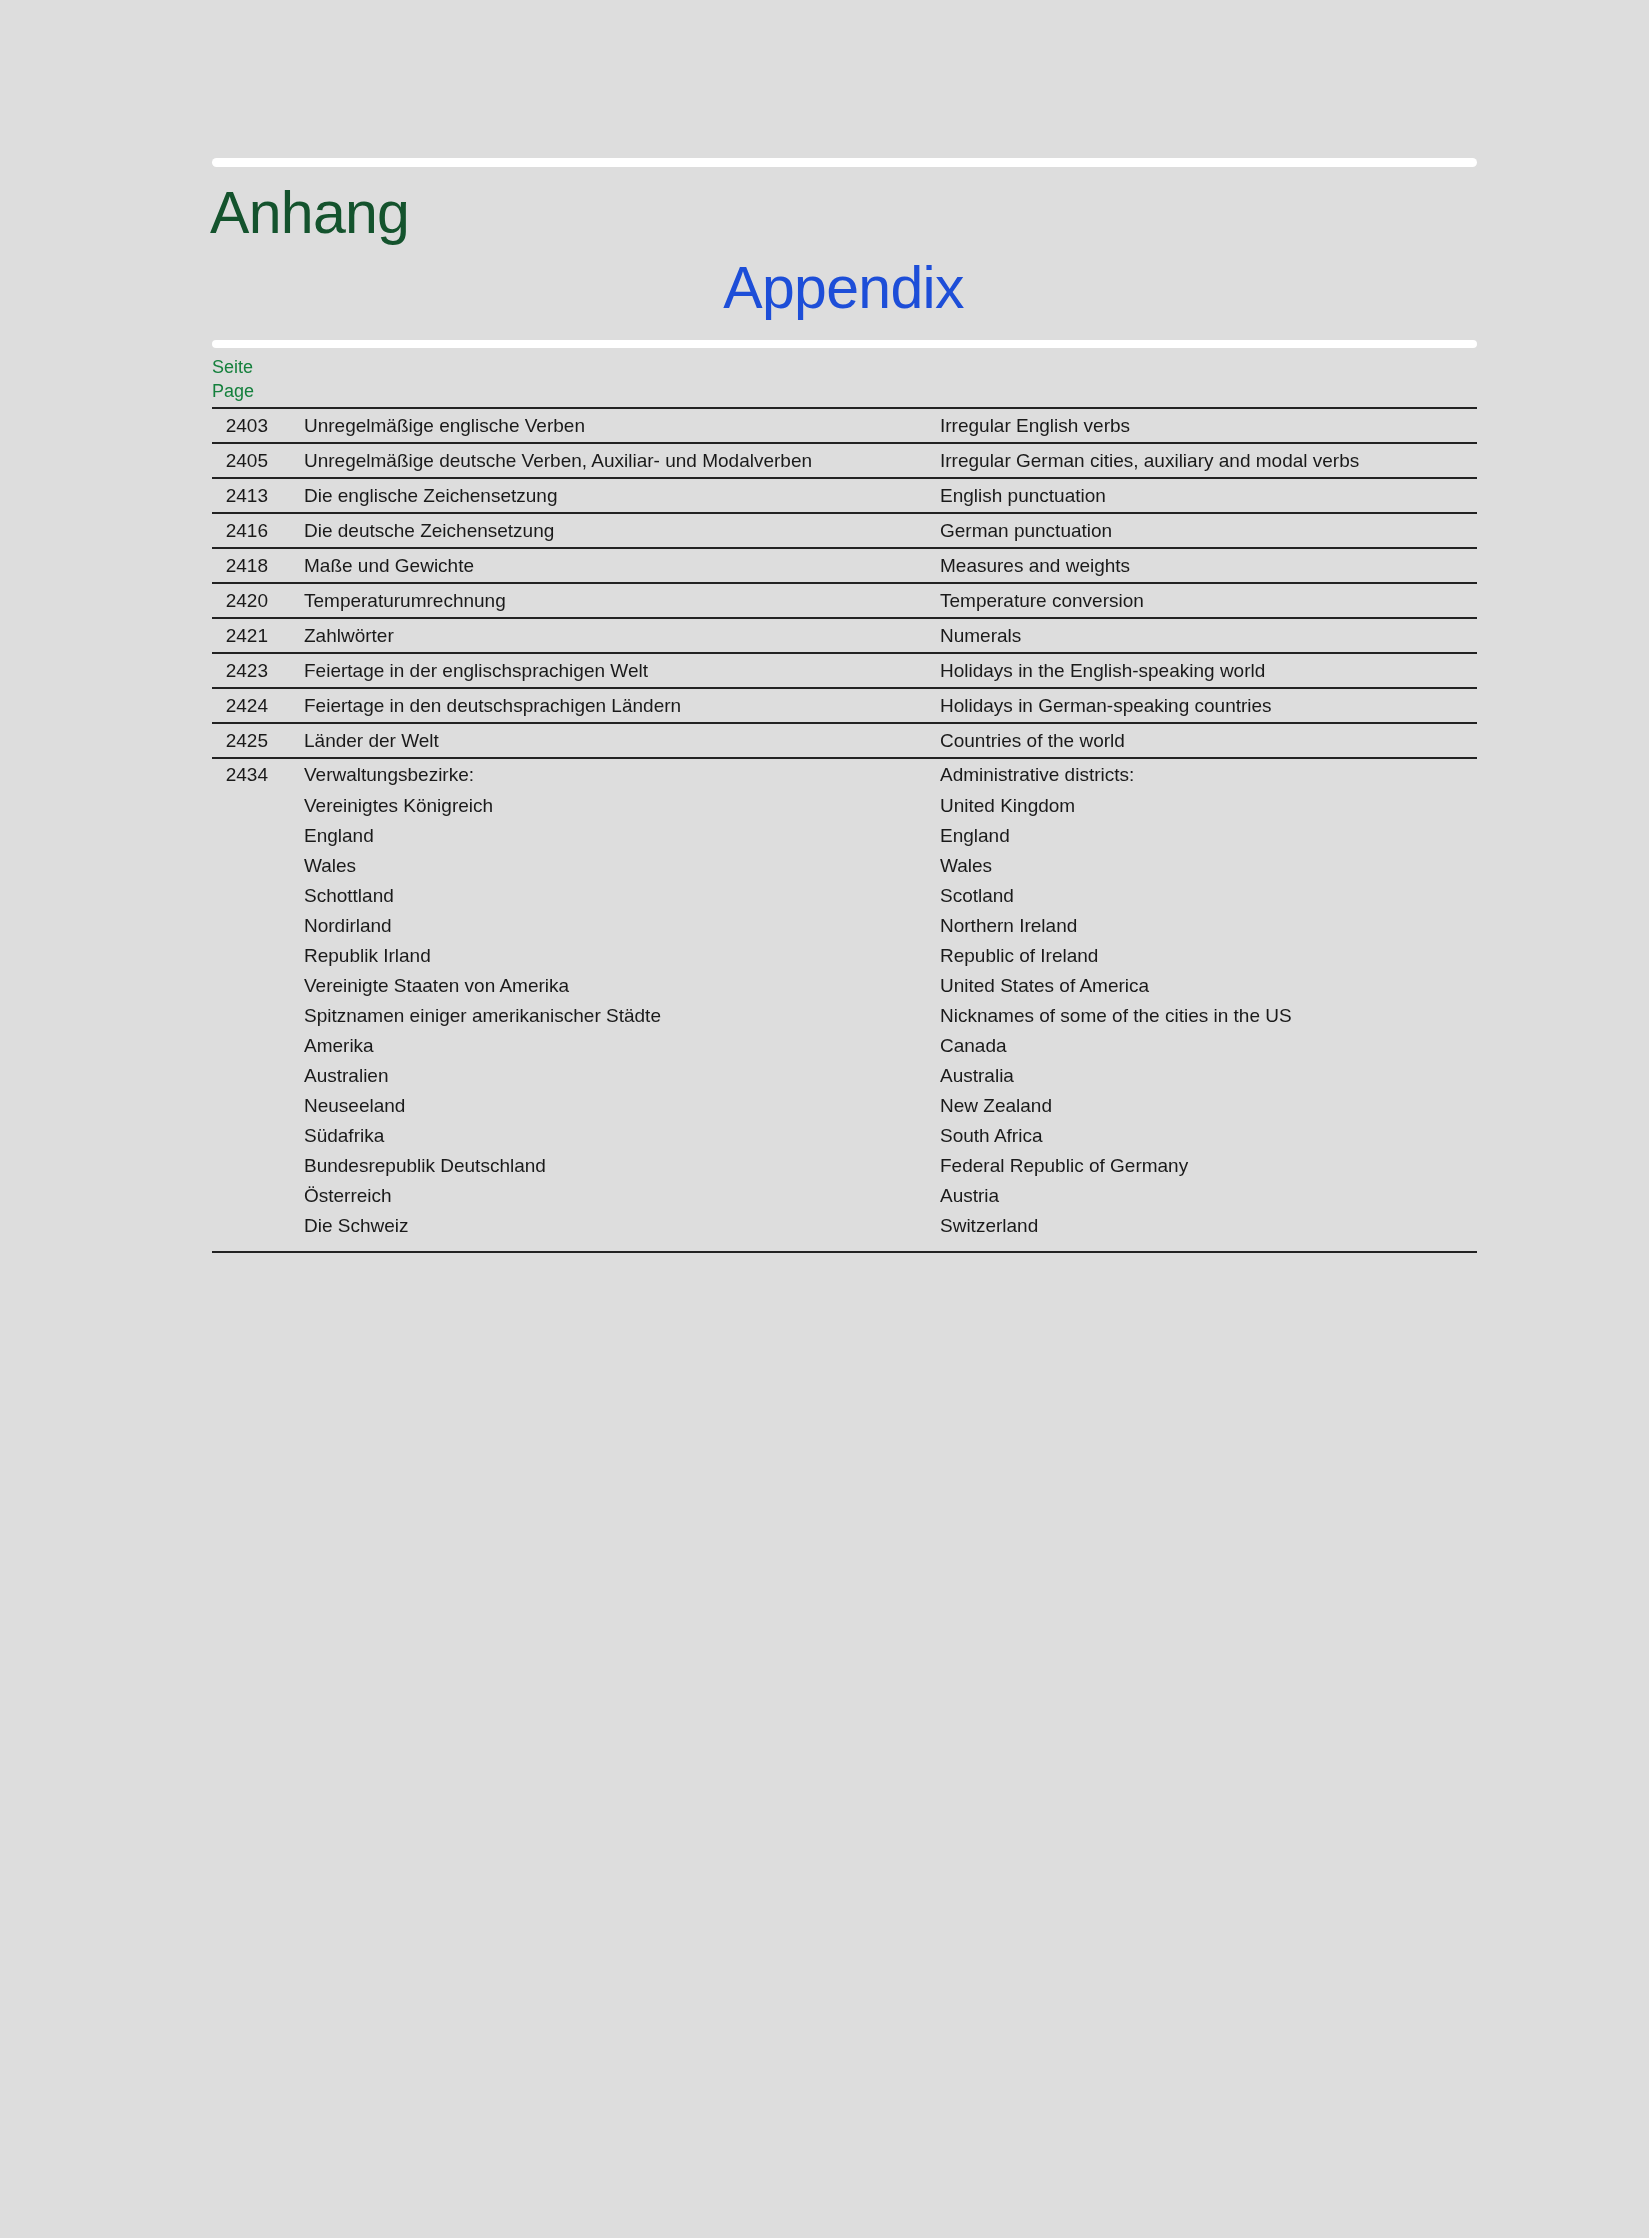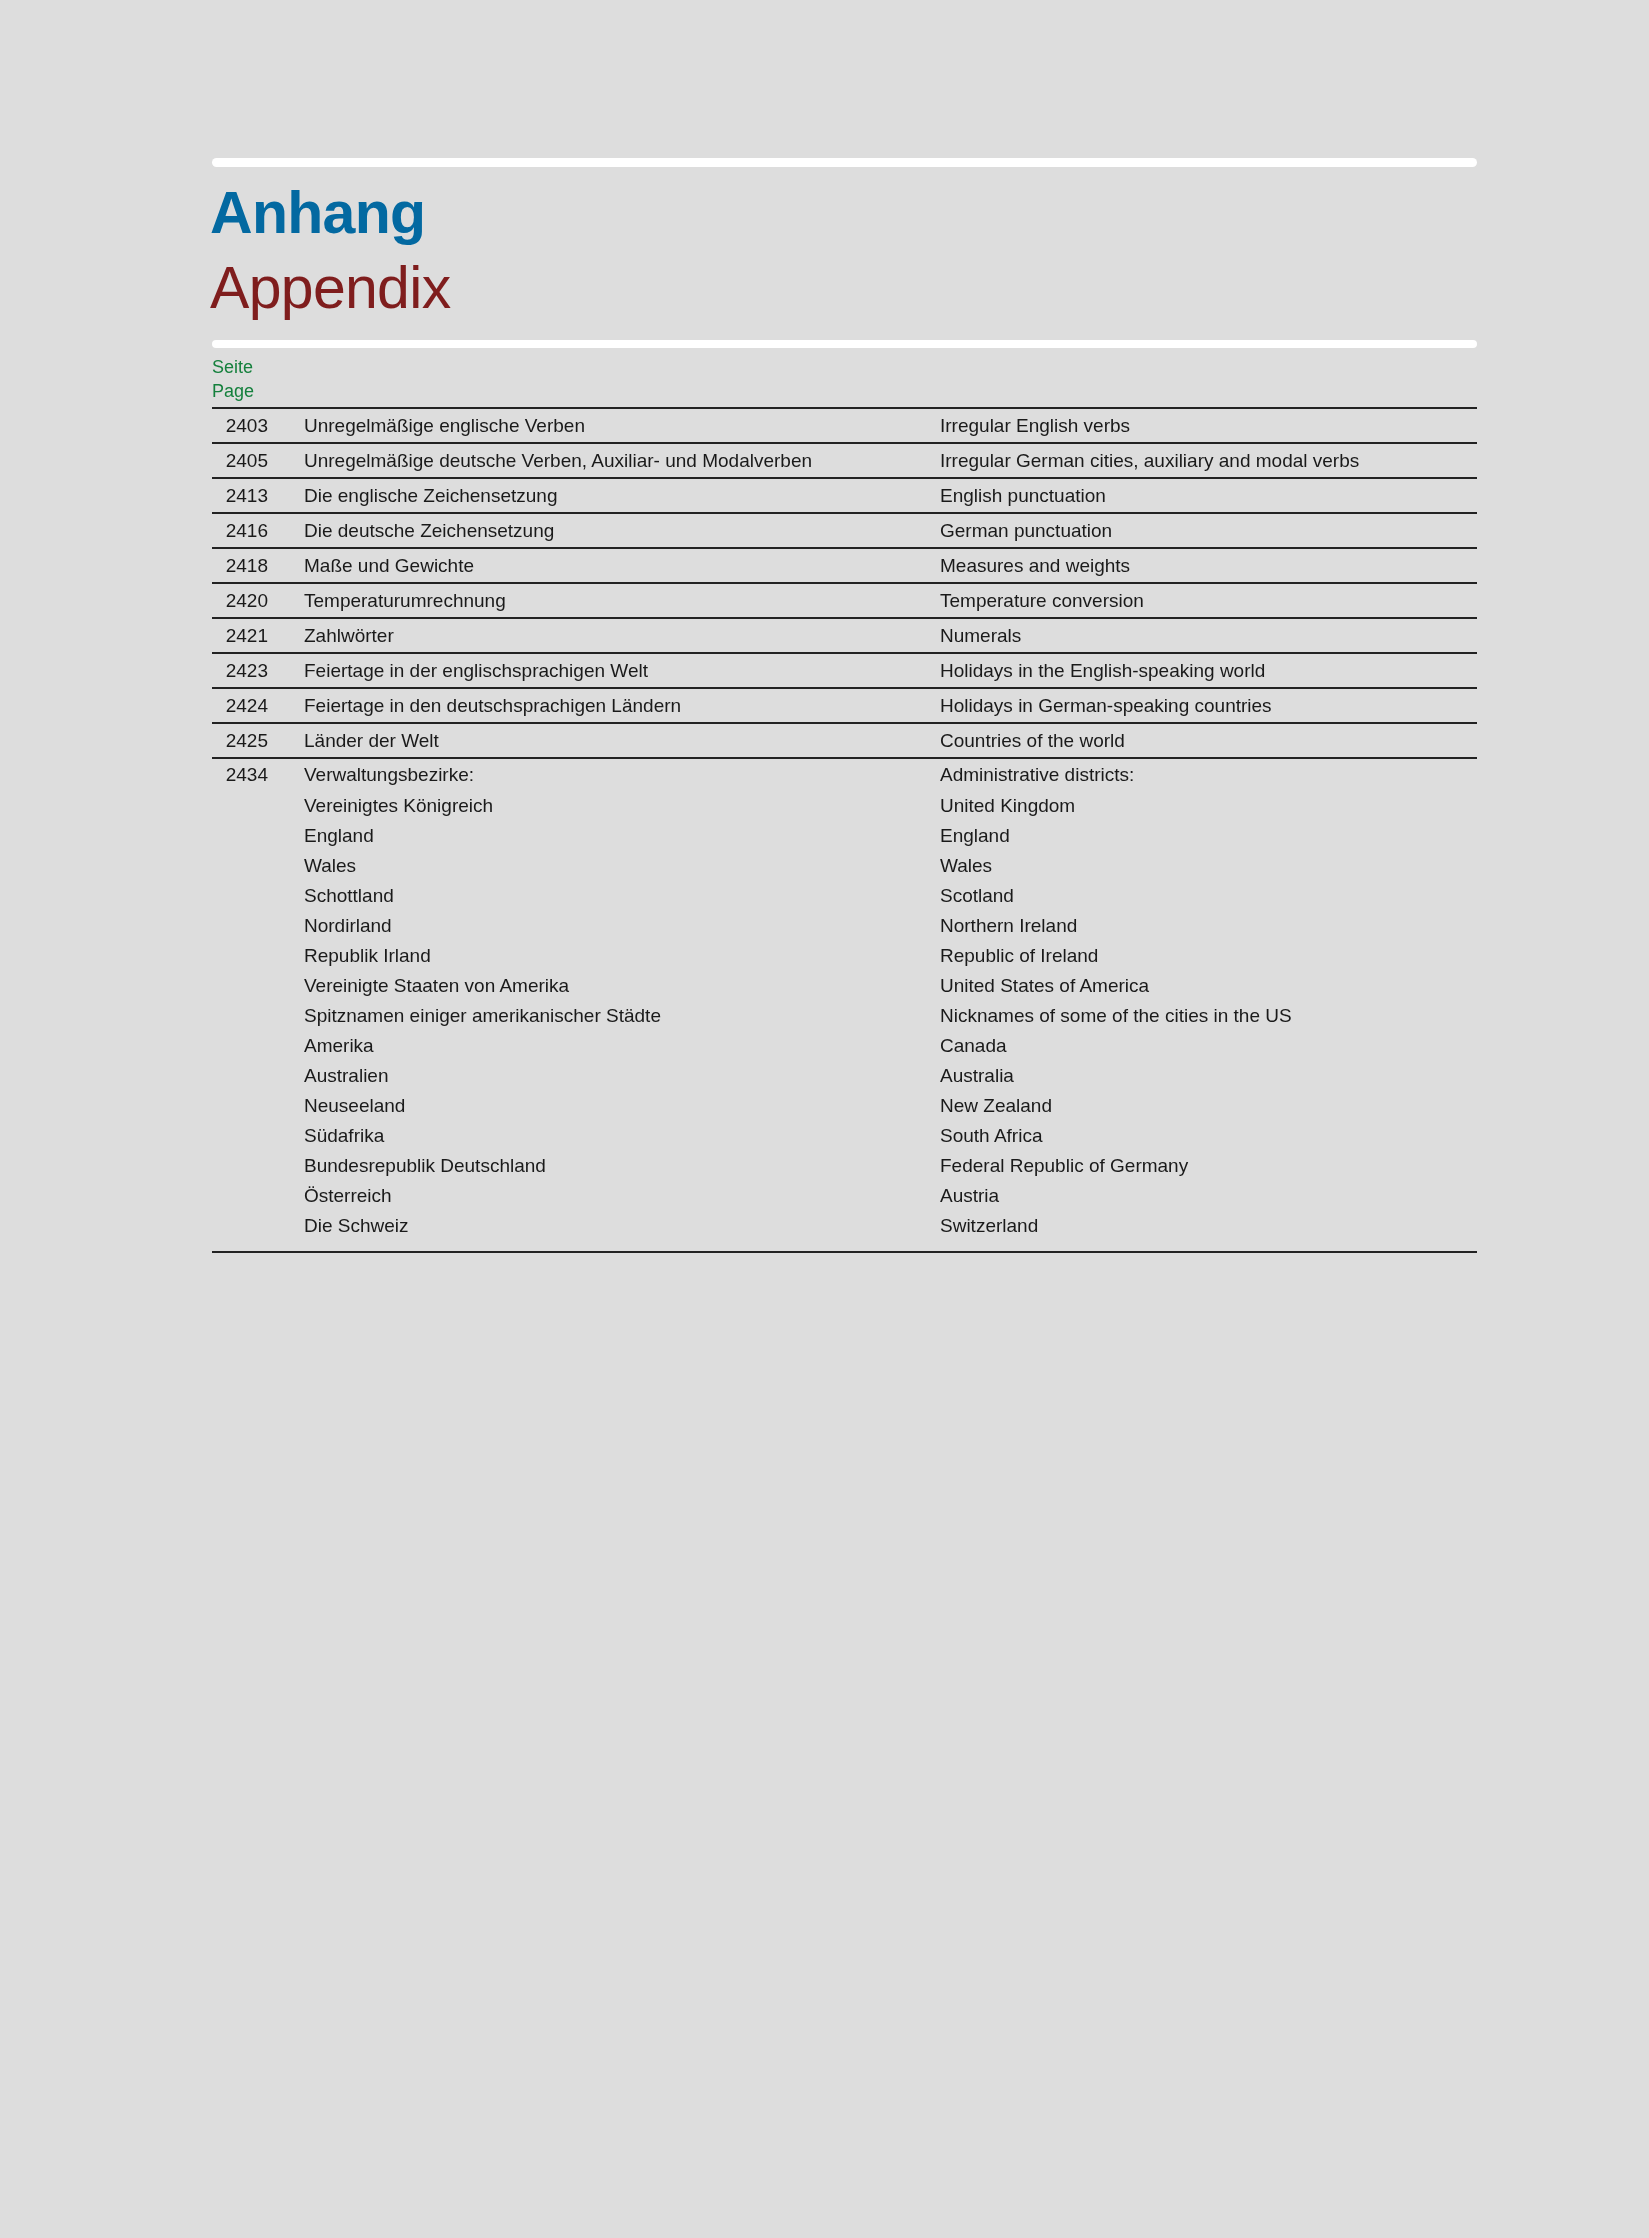--- a/index.html
+++ b/index.html
@@ -17,32 +17,33 @@
     width: 1265px;
   }
   .bar {
     height: 8.6px;
     background: #ffffff;
     border-radius: 4.7px;
   }
   .title-de {
     font-size: 59px;
     line-height: 59px;
-    font-weight: 700;
-    color: #0369a1;
+    font-weight: 400;
+    color: #14532d;
     margin: 17.3px 0 0 -2px;
     letter-spacing: -0.7px;
   }
   .title-en {
     font-size: 59px;
     line-height: 59px;
     font-weight: 400;
-    color: #7f1d1d;
+    color: #1d4ed8;
     margin: 16px 0 0 -2px;
     letter-spacing: -0.7px;
+    text-align: center;
   }
   .bar-bottom { margin-top: 22px; }
   .page-label {
     font-size: 18px;
     line-height: 24px;
     color: #15803d;
     margin-top: 6.6px;
   }
   .toc {
     margin-top: 4px;

